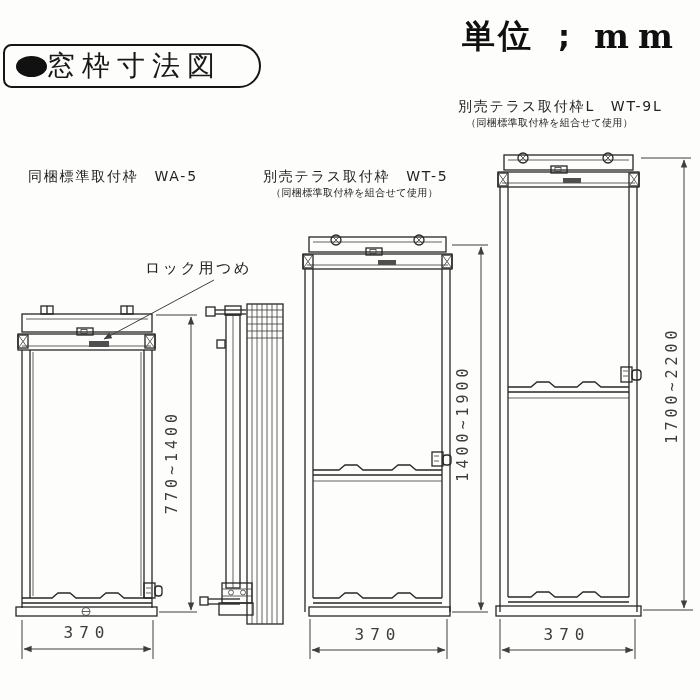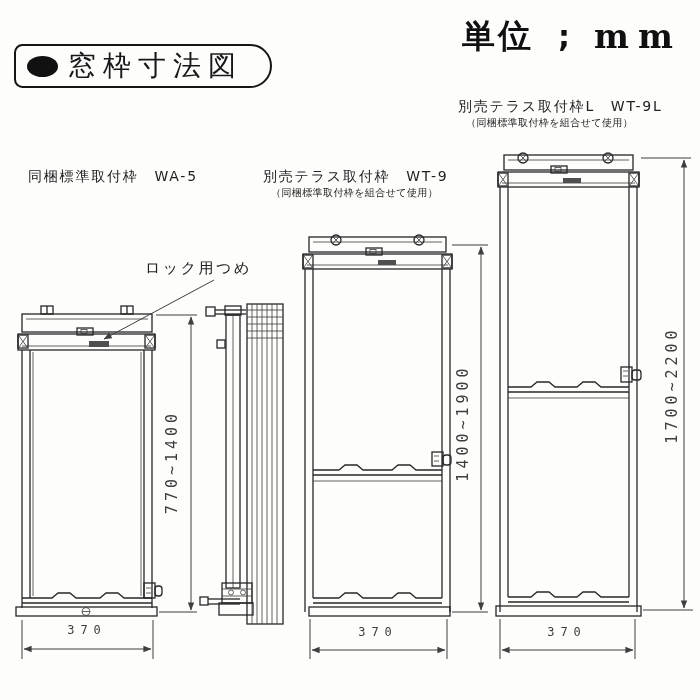--- a/index.html
+++ b/index.html
@@ -4,34 +4,34 @@
 <style>
   html,body{margin:0;padding:0;}
   body{width:700px;height:700px;background:#fdfdfc;font-family:"DejaVu Sans",sans-serif;color:#1c1c1c;}
   #canvas{position:relative;width:700px;height:700px;overflow:hidden;background:#fdfdfc;}
   svg{position:absolute;left:0;top:0;}
   .ln{stroke:#272727;fill:none;stroke-width:1.3;}
   .thin{stroke:#3a3a3a;fill:none;stroke-width:0.8;}
   .dim{stroke:#3f3f3f;fill:none;stroke-width:1;}
   .dark{fill:#4f4f4f;stroke:none;}
   .abs{position:absolute;}
-  .title-box{left:14px;top:44px;width:258px;height:44px;border:2.4px solid #151515;
-    border-radius:10px 26px 26px 10px;display:flex;align-items:center;padding-left:11px;gap:10px;box-sizing:border-box;}
+  .title-box{left:3px;top:44px;width:258px;height:44px;border:2.4px solid #151515;
+    border-radius:10px 26px 26px 10px;display:flex;align-items:center;padding-left:11px;box-sizing:border-box;}
   .title-bullet{width:31px;height:21px;background:#111;border-radius:50%;flex:0 0 auto;}
   .title-text{font-size:28px;letter-spacing:7px;font-weight:500;color:#181818;white-space:nowrap;}
   .unit-row{left:462px;top:14px;display:flex;align-items:center;gap:24px;font-weight:bold;color:#101010;}
   .unit-label{font-size:33px;letter-spacing:3px;}
   .unit-sep{font-size:30px;}
   .unit-value{font-family:"DejaVu Serif",serif;font-size:33px;letter-spacing:9px;}
   .flabel{font-size:14px;letter-spacing:1.8px;color:#222;white-space:nowrap;line-height:19px;}
   .fnote{font-size:10px;letter-spacing:0.4px;color:#222;white-space:nowrap;padding-left:8px;}
   .lock-label{font-size:15px;letter-spacing:2.5px;color:#222;white-space:nowrap;}
   .dimtxt{font-family:"DejaVu Sans Mono",monospace;color:#3d3d3d;text-align:center;white-space:nowrap;}
   .dim-v{font-size:15px;letter-spacing:4px;transform:rotate(-90deg);}
-  .dim-h{font-size:12px;letter-spacing:6px;}
+  .dim-h{font-size:16px;letter-spacing:6px;}
 </style>
 </head>
 <body>
 
 <div id="canvas">
 
 <svg width="700" height="700" viewBox="0 0 700 700">
   <defs>
     <marker id="arr" viewBox="0 0 10 10" refX="9.5" refY="5" markerWidth="11" markerHeight="8" orient="auto-start-reverse">
       <path d="M0,1 L10,5 L0,9 z" fill="#3f3f3f"></path>
@@ -212,21 +212,21 @@
 
 <div class="abs unit-row">
   <span class="unit-label">単位</span>
   <span class="unit-sep">;</span>
   <span class="unit-value">mm</span>
 </div>
 
 <div class="abs flabel" style="left:28px;top:167px;">同梱標準取付枠　WA-5</div>
 
 <div class="abs" style="left:263px;top:167px;">
-  <div class="flabel">別売テラス取付枠　WT-9</div>
+  <div class="flabel">別売テラス取付枠　WT-5</div>
   <div class="fnote">（同梱標準取付枠を組合せて使用）</div>
 </div>
 
 <div class="abs" style="left:458px;top:97px;">
   <div class="flabel">別売テラス取付枠L　WT-9L</div>
   <div class="fnote">（同梱標準取付枠を組合せて使用）</div>
 </div>
 
 <div class="abs lock-label" style="left:112px;top:259px;margin-left:33px;">ロック用つめ</div>
 

